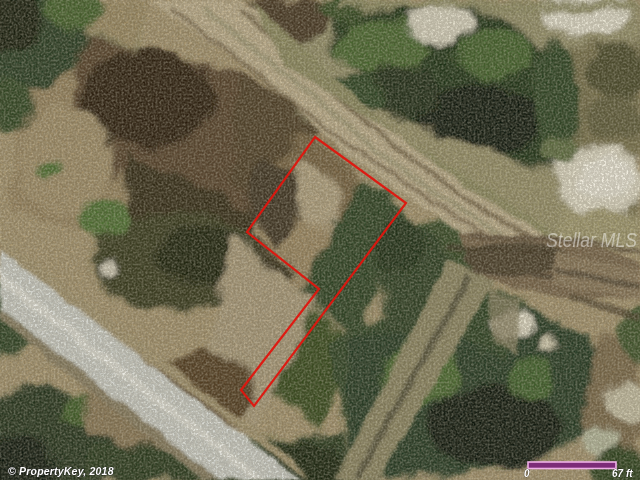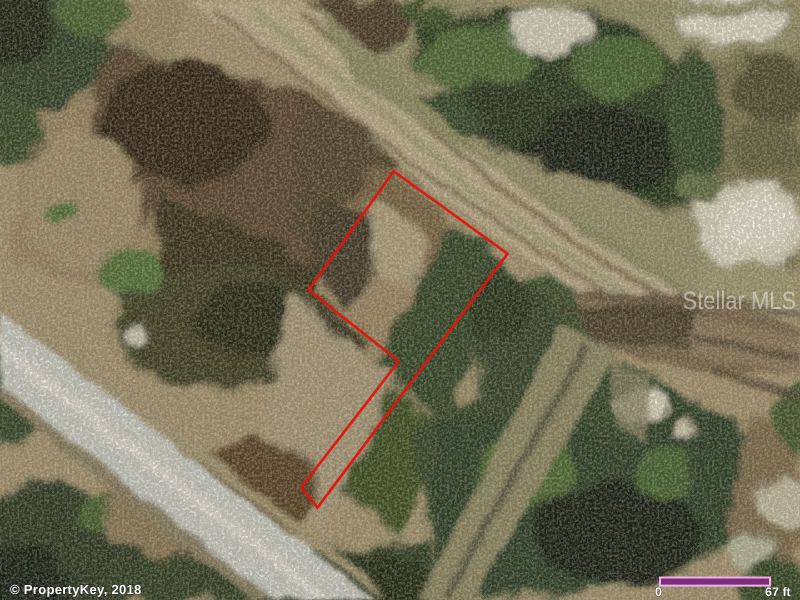--- a/index.html
+++ b/index.html
@@ -1,16 +1,16 @@
 <!DOCTYPE html>
 <html><head>
 <meta charset="utf-8">
 <style>
   html,body{margin:0;padding:0;width:640px;height:480px;overflow:hidden;background:#9f8e6b;}
-  .wrap{position:relative;width:568px;height:480px;font-family:"Liberation Sans",sans-serif;}
+  .wrap{position:relative;width:568px;height:480px;font-family:"Liberation Sans",sans-serif;font-style:italic;}
   svg{display:block;}
 </style>
 </head>
 <body>
 <div class="wrap">
 
 <svg width="640" height="480" viewBox="0 0 640 480" xmlns="http://www.w3.org/2000/svg">
 <defs>
   <filter id="veg" x="-20%" y="-20%" width="140%" height="140%">
     <feGaussianBlur stdDeviation="2.5" result="bl"></feGaussianBlur>

